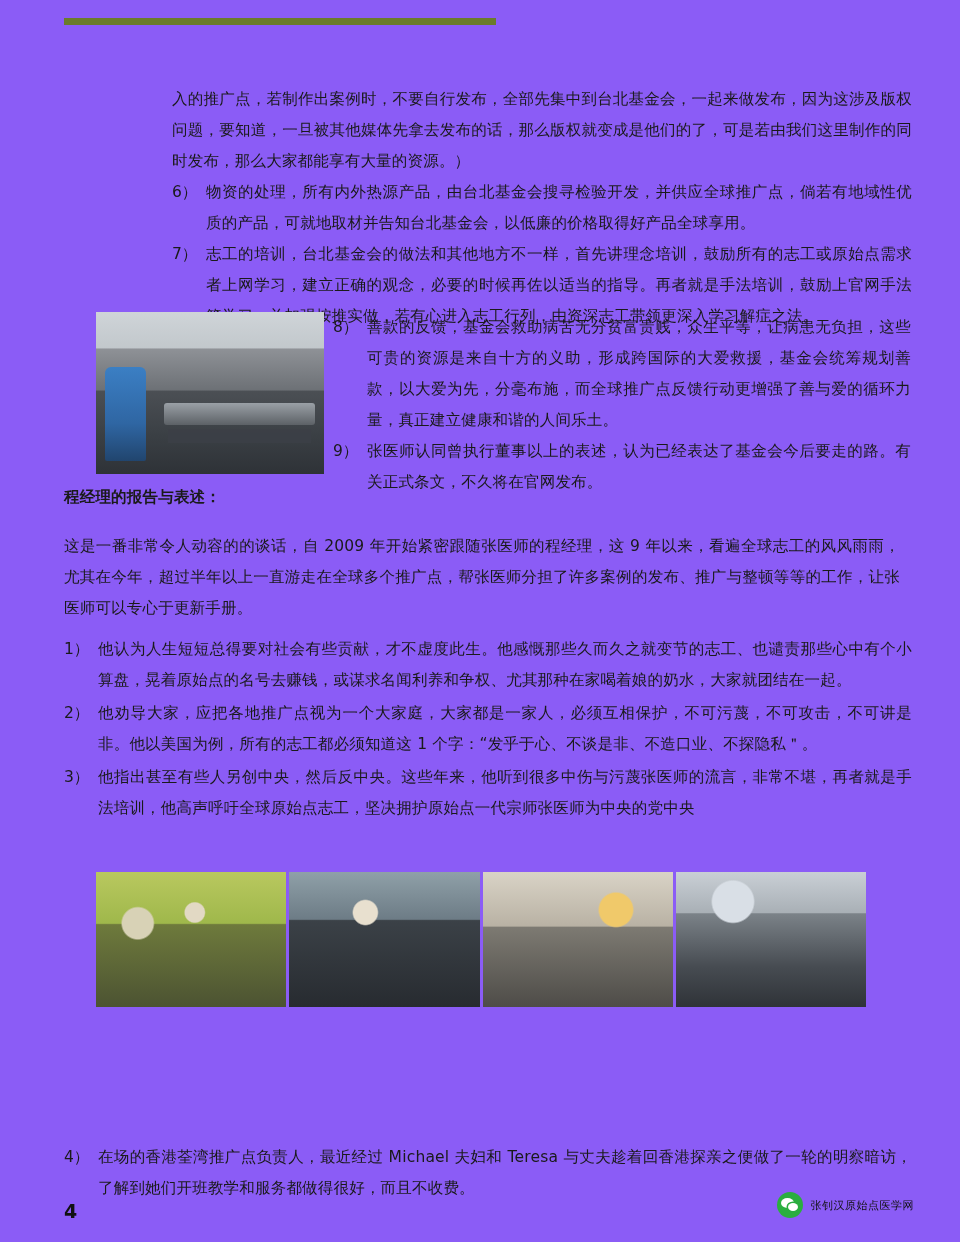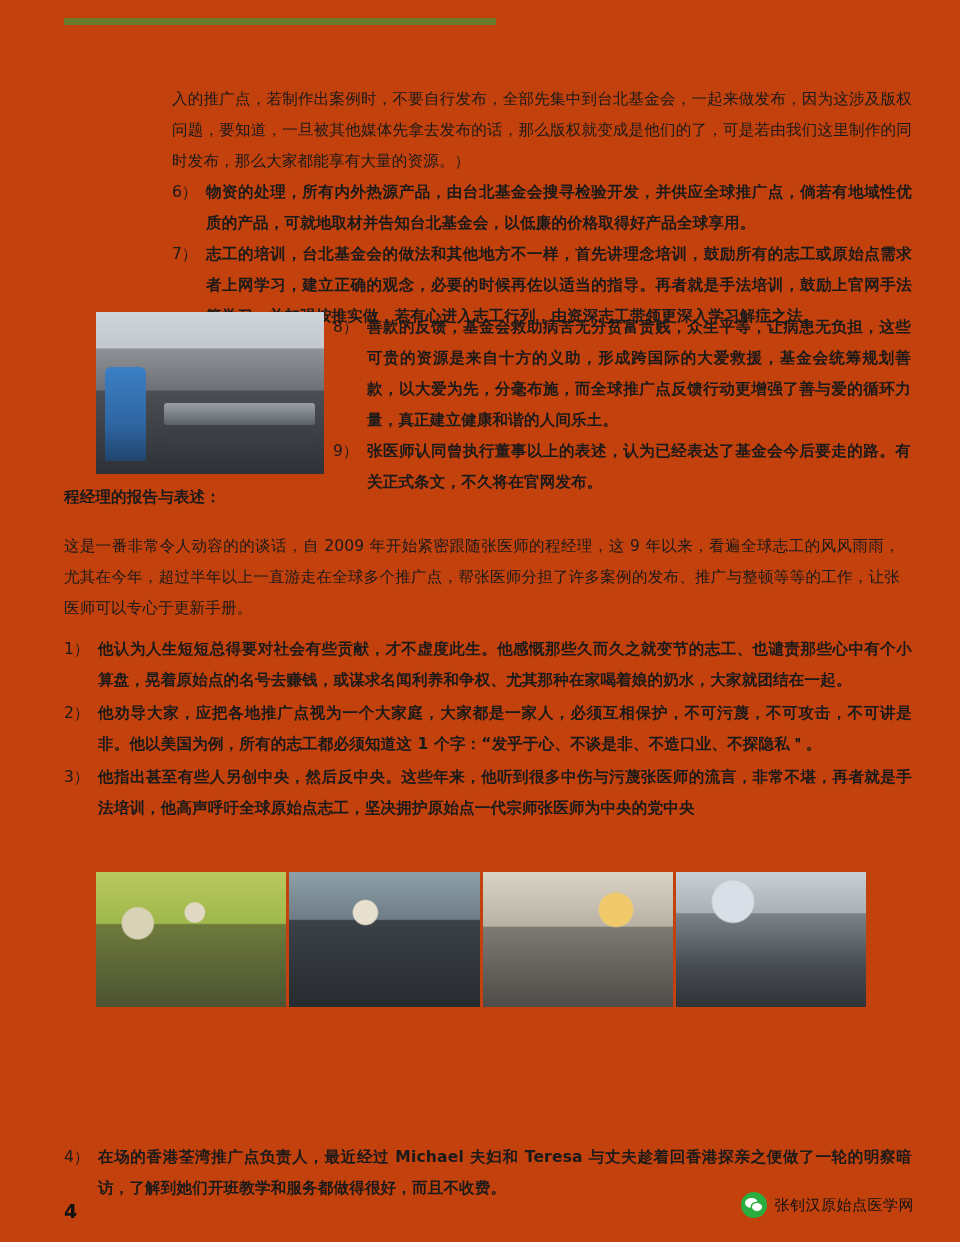--- a/index.html
+++ b/index.html
@@ -8,21 +8,21 @@
     background: #ffffff;
   }
   body {
     font-family: "DejaVu Sans", "Liberation Sans", sans-serif;
     color: #1a1a1a;
   }
   .page {
     position: relative;
     width: 960px;
     height: 1242px;
-    background: #c2410c;
+    background: #8b5cf6;
     overflow: hidden;
   }
   
   .top-rule {
     position: absolute;
     left: 64px;
     top: 18px;
     width: 432px;
     height: 7px;
     background: #6b7b2a;
@@ -42,21 +42,20 @@
   }
   .numbered .marker {
     flex: 0 0 auto;
     width: 34px;
     text-align: left;
     font-size: 15.5px;
     line-height: 31px;
   }
   .numbered .body {
     flex: 1 1 auto;
-    font-weight: bold;
   }
 
   
   .block-top {
     position: absolute;
     left: 172px;
     top: 84px;
     width: 740px;
   }
   .block-top .para { }
@@ -171,21 +170,21 @@
   .wechat-badge::before {
     width: 13px; height: 10px;
     left: 4px; top: 6px;
   }
   .wechat-badge::after {
     width: 10px; height: 8px;
     left: 11px; top: 11px;
     box-shadow: 0 0 0 1.5px #2aae3f;
   }
   .footer-text {
-    font-size: 15px;
+    font-size: 11px;
     color: #111;
     letter-spacing: 0.5px;
   }
 
   
   .ph {
     width: 100%;
     height: 100%;
     display: block;
   }

